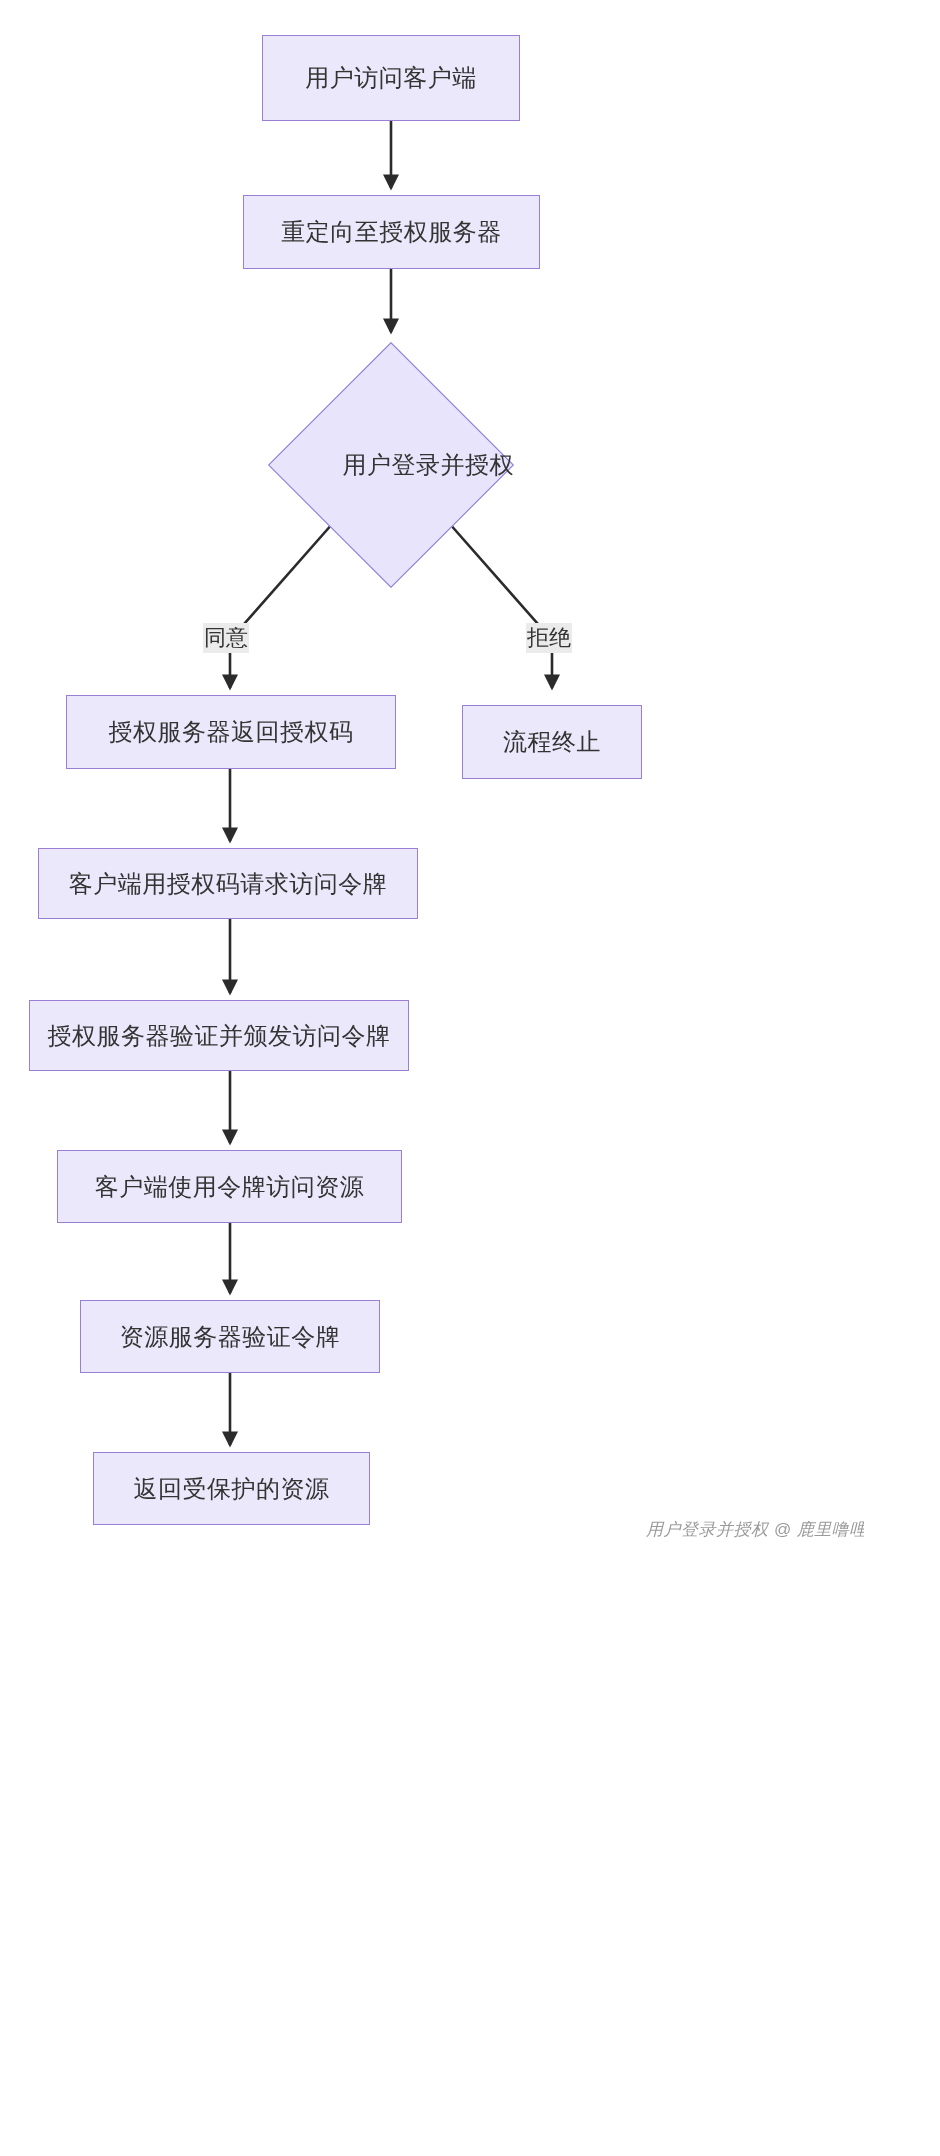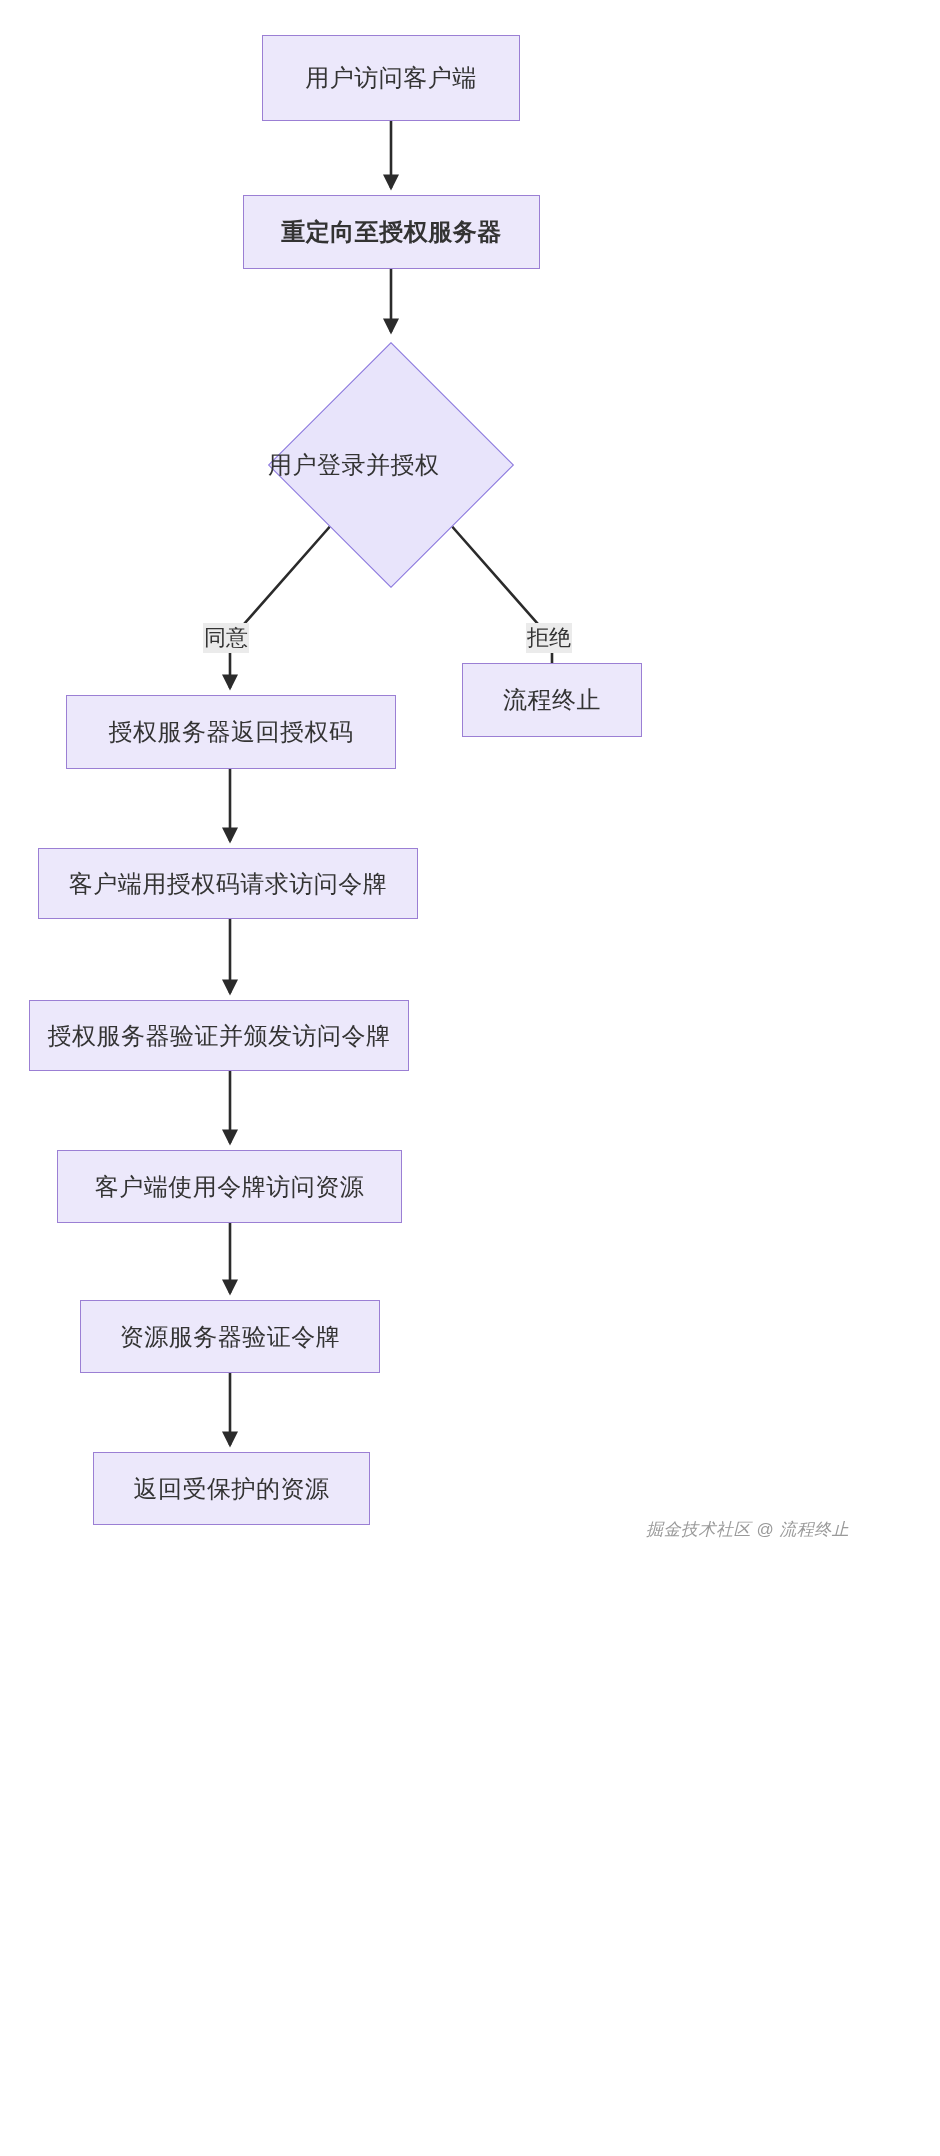--- a/index.html
+++ b/index.html
@@ -46,21 +46,21 @@
     position: absolute;
     box-sizing: border-box;
     background: #e8e4fb;
     border: 1.6px solid #8b78dd;
     transform: rotate(45deg);
   }
   .diamond-label {
     position: absolute;
     display: flex;
     align-items: center;
-    justify-content: flex-start;
+    justify-content: flex-end;
     font-size: 24px;
     color: #333333;
     white-space: nowrap;
     letter-spacing: 0.5px;
   }
   .edge-label {
     position: absolute;
     background: #ebebeb;
     color: #333333;
     font-size: 22px;
@@ -105,42 +105,42 @@
 
     <path d="M 230 1223 L 230 1293" stroke="#2b2b2b" stroke-width="2.6" fill="none" marker-end="url(#arrow)"></path>
 
     <path d="M 230 1373 L 230 1445" stroke="#2b2b2b" stroke-width="2.6" fill="none" marker-end="url(#arrow)"></path>
   </svg>
 
   <div class="node" style="left:262px; top:35px; width:258px; height:86px;">
     <span class="node-label">用户访问客户端</span>
   </div>
 
-  <div class="node" style="left:243px; top:195px; width:297px; height:74px;font-weight:bold;">
+  <div class="node" style="left:243px; top:195px; width:297px; height:74px;">
     <span class="node-label">重定向至授权服务器</span>
   </div>
 
   <div class="diamond" style="left:304px; top:378px; width:174px; height:174px;"></div>
   <div class="diamond-label" style="left:268px; top:443px; width:246px; height:44px;">
     <span>用户登录并授权</span>
   </div>
 
   <div class="edge-label" style="left:203px; top:623px;">
     <span>同意</span>
   </div>
 
   <div class="edge-label" style="left:526px; top:623px;">
     <span>拒绝</span>
   </div>
 
   <div class="node" style="left:66px; top:695px; width:330px; height:74px;text-align:center;">
     <span class="node-label">授权服务器返回授权码</span>
   </div>
 
-  <div class="node" style="left:462px; top:663px; width:180px; height:74px;align-items:center;">
+  <div class="node" style="left:462px; top:705px; width:180px; height:74px;align-items:center;">
     <span class="node-label">流程终止</span>
   </div>
 
   <div class="node" style="left:38px; top:848px; width:380px; height:71px;justify-content:center;">
     <span class="node-label">客户端用授权码请求访问令牌</span>
   </div>
 
   <div class="node" style="left:29px; top:1000px; width:380px; height:71px;">
     <span class="node-label">授权服务器验证并颁发访问令牌</span>
   </div>
@@ -151,16 +151,16 @@
 
   <div class="node" style="left:80px; top:1300px; width:300px; height:73px;">
     <span class="node-label">资源服务器验证令牌</span>
   </div>
 
   <div class="node" style="left:93px; top:1452px; width:277px; height:73px;justify-content:center;">
     <span class="node-label">返回受保护的资源</span>
   </div>
 
   <div class="watermark" style="left:646px; top:1518px;">
-    <span>掘金技术社区 @ 流程终止</span>
+    <span>用户登录并授权 @ 鹿里噜哩</span>
   </div>
 
 </div>
 
 </body></html>

